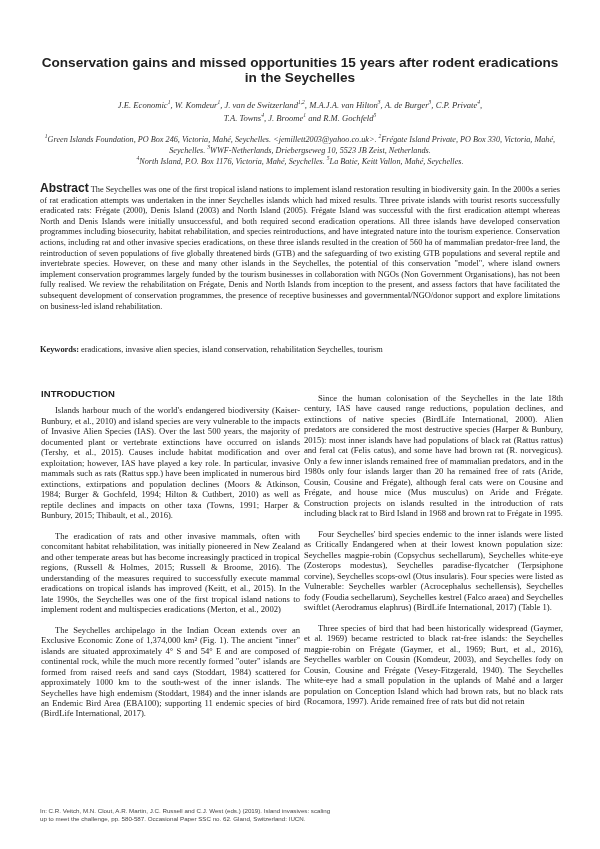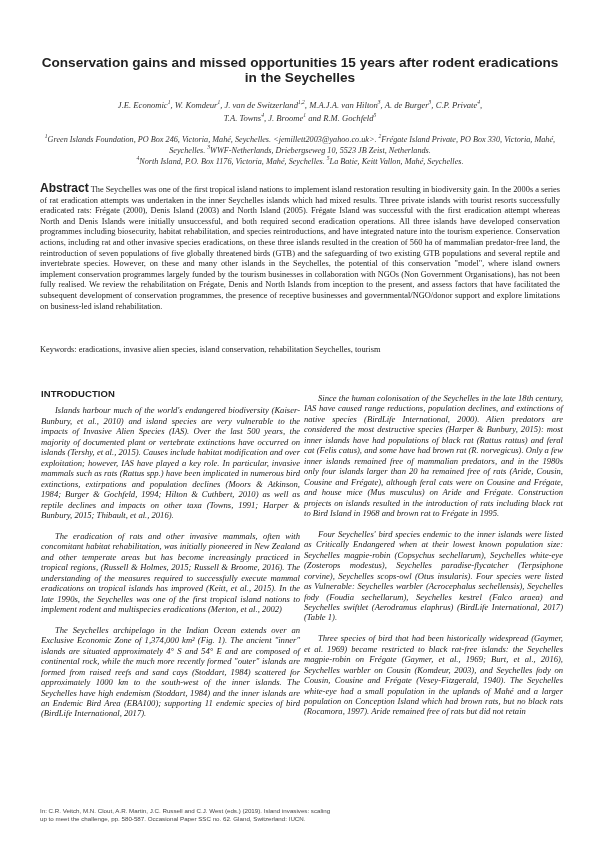--- a/index.html
+++ b/index.html
@@ -24,33 +24,33 @@
   .abstract {
     position: absolute; left: 40px; top: 183px; width: 520px;
     font-family: "Liberation Serif", serif;
     font-size: 8.35px; line-height: 10.6px; text-align: justify; color: #222;
   }
   .abstract .label { font-family: "Liberation Sans", sans-serif; font-weight: bold; font-size: 12px; }
   .keywords {
     position: absolute; left: 40px; top: 344px; width: 520px;
     font-family: "Liberation Serif", serif; font-size: 8.35px; line-height: 11px; color: #222;
   }
-  .keywords .label { font-weight: normal; }
+  .keywords .label { font-weight: bold; }
   .col {
     position: absolute; top: 389px; width: 259px;
     font-family: "Liberation Serif", serif; font-size: 8.6px; line-height: 10.45px;
     text-align: justify; color: #222;
   }
   .col.left { left: 41px; }
   .col.right { left: 304px; top: 393px; }
   .col h2 {
     font-family: "Liberation Sans", sans-serif; font-weight: bold;
     font-size: 9.5px; margin: 0 0 6px 0; color: #222; letter-spacing: 0.1px;
   }
-  .col p { margin: 0 0 10.4px 0; text-indent: 14px; font-style: italic; }
+  .col p { margin: 0 0 10.4px 0; text-indent: 14px; }
   .footer {
     position: absolute; left: 40px; top: 807px; width: 400px;
     font-family: "Liberation Sans", sans-serif; font-size: 6.2px; line-height: 8.2px; color: #444;
   }
 </style>
 </head>
 <body>
 
 <div class="page">
 

